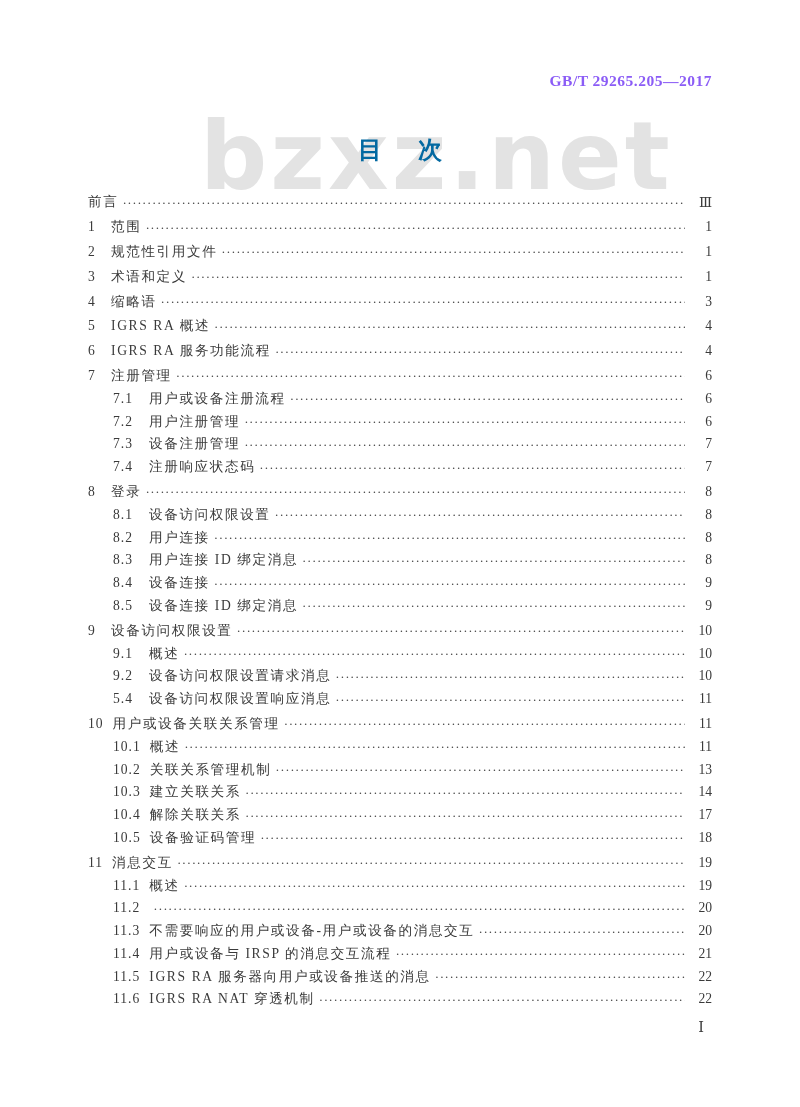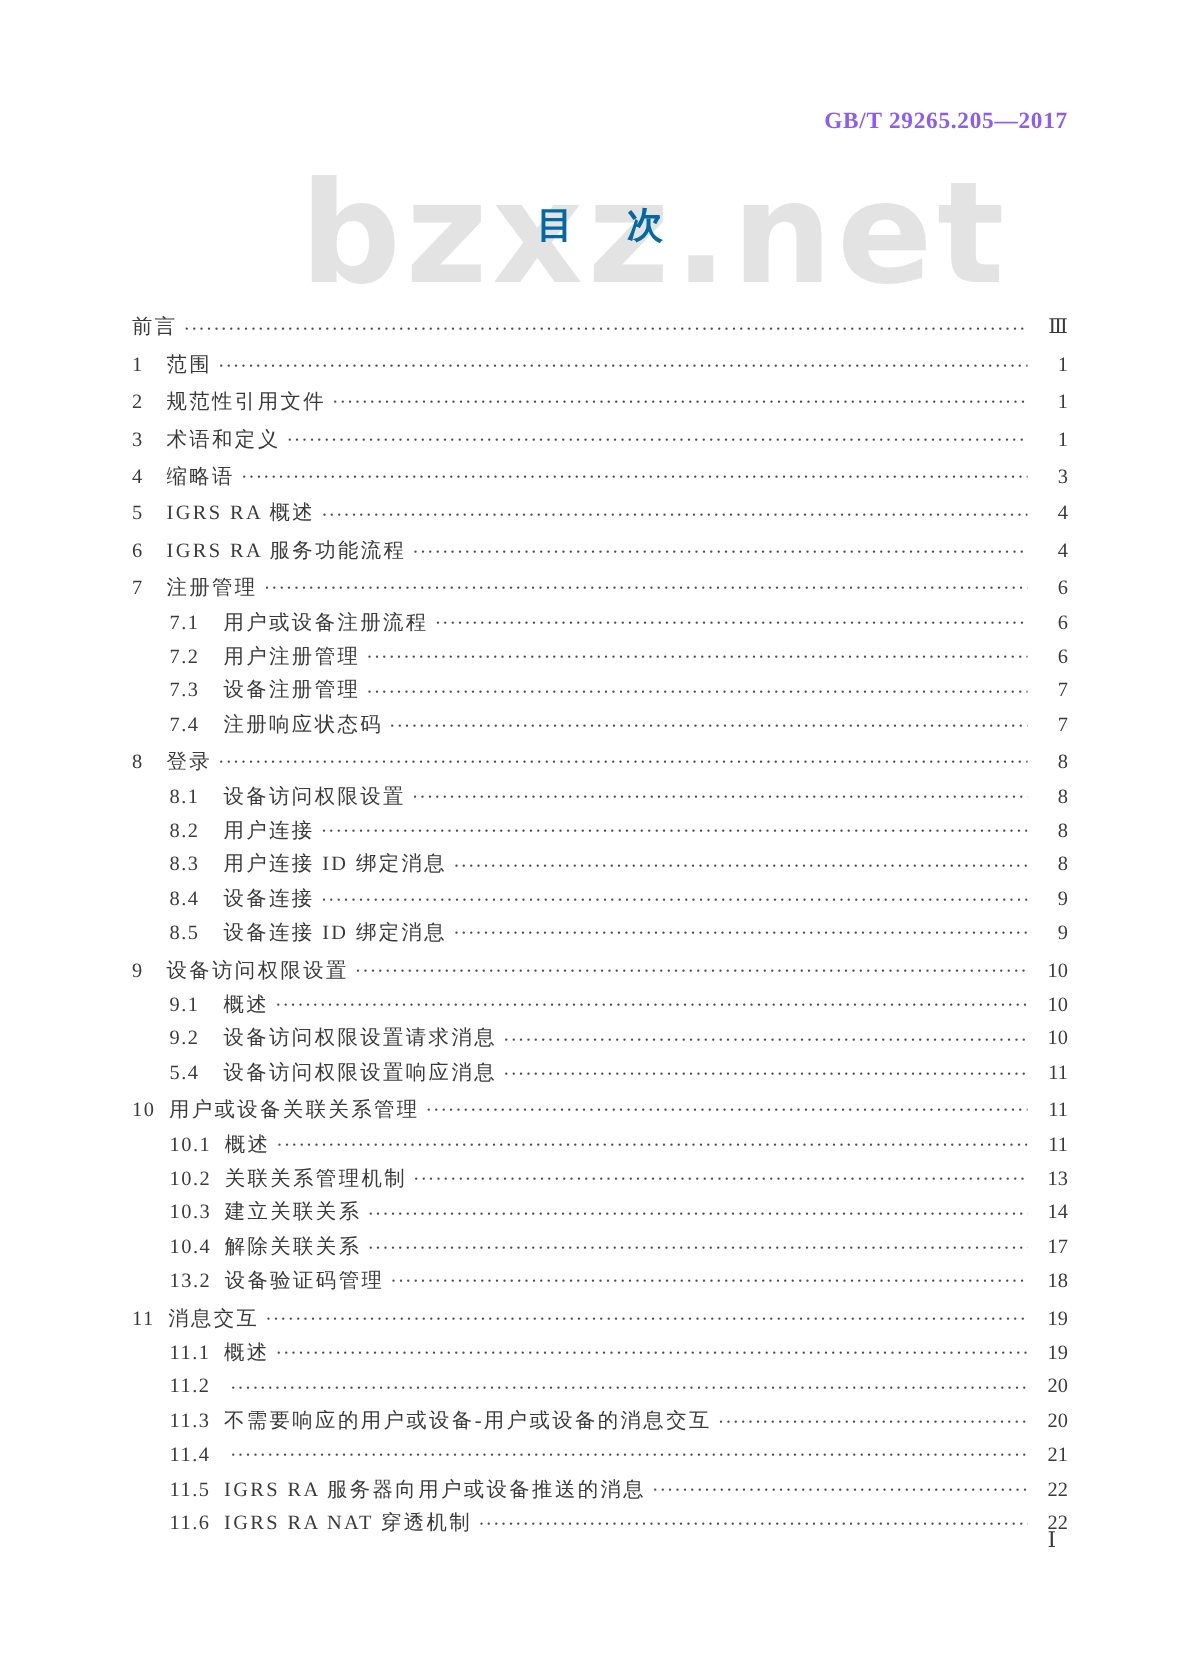--- a/index.html
+++ b/index.html
@@ -42,21 +42,21 @@
     text-align: center;
     font-size: 24px;
     font-weight: bold;
     letter-spacing: 6px;
     text-indent: 6px;
     color: #0369a1;
     z-index: 2;
   }
   .toc {
     position: absolute;
-    top: 205px; left: 88px; right: 88px;
+    top: 189px; left: 88px; right: 88px;
     z-index: 2;
   }
   .toc-row {
     display: flex;
     align-items: center;
     height: 22.8px;
     font-size: 13.6px;
     color: #3a3a3a;
   }
   .toc-row.chapter { margin-top: 2px; }
@@ -284,21 +284,21 @@
   </div>
 
   <div class="toc-row sub">
     <span class="num">10.4</span>
     <span class="title">解除关联关系</span>
     <span class="leader">············································································································································································································································································································</span>
     <span class="pg">17</span>
   </div>
 
   <div class="toc-row sub">
-    <span class="num">13.2</span>
+    <span class="num">10.5</span>
     <span class="title">设备验证码管理</span>
     <span class="leader">············································································································································································································································································································</span>
     <span class="pg">18</span>
   </div>
 
   <div class="toc-row chapter">
     <span class="num">11</span>
     <span class="title">消息交互</span>
     <span class="leader">············································································································································································································································································································</span>
     <span class="pg">19</span>
@@ -319,20 +319,21 @@
 
   <div class="toc-row sub">
     <span class="num">11.3</span>
     <span class="title">不需要响应的用户或设备-用户或设备的消息交互</span>
     <span class="leader">············································································································································································································································································································</span>
     <span class="pg">20</span>
   </div>
 
   <div class="toc-row sub">
     <span class="num">11.4</span>
+    <span class="title">用户或设备与 IRSP 的消息交互流程</span>
     <span class="leader">············································································································································································································································································································</span>
     <span class="pg">21</span>
   </div>
 
   <div class="toc-row sub">
     <span class="num">11.5</span>
     <span class="title">IGRS RA 服务器向用户或设备推送的消息</span>
     <span class="leader">············································································································································································································································································································</span>
     <span class="pg">22</span>
   </div>

